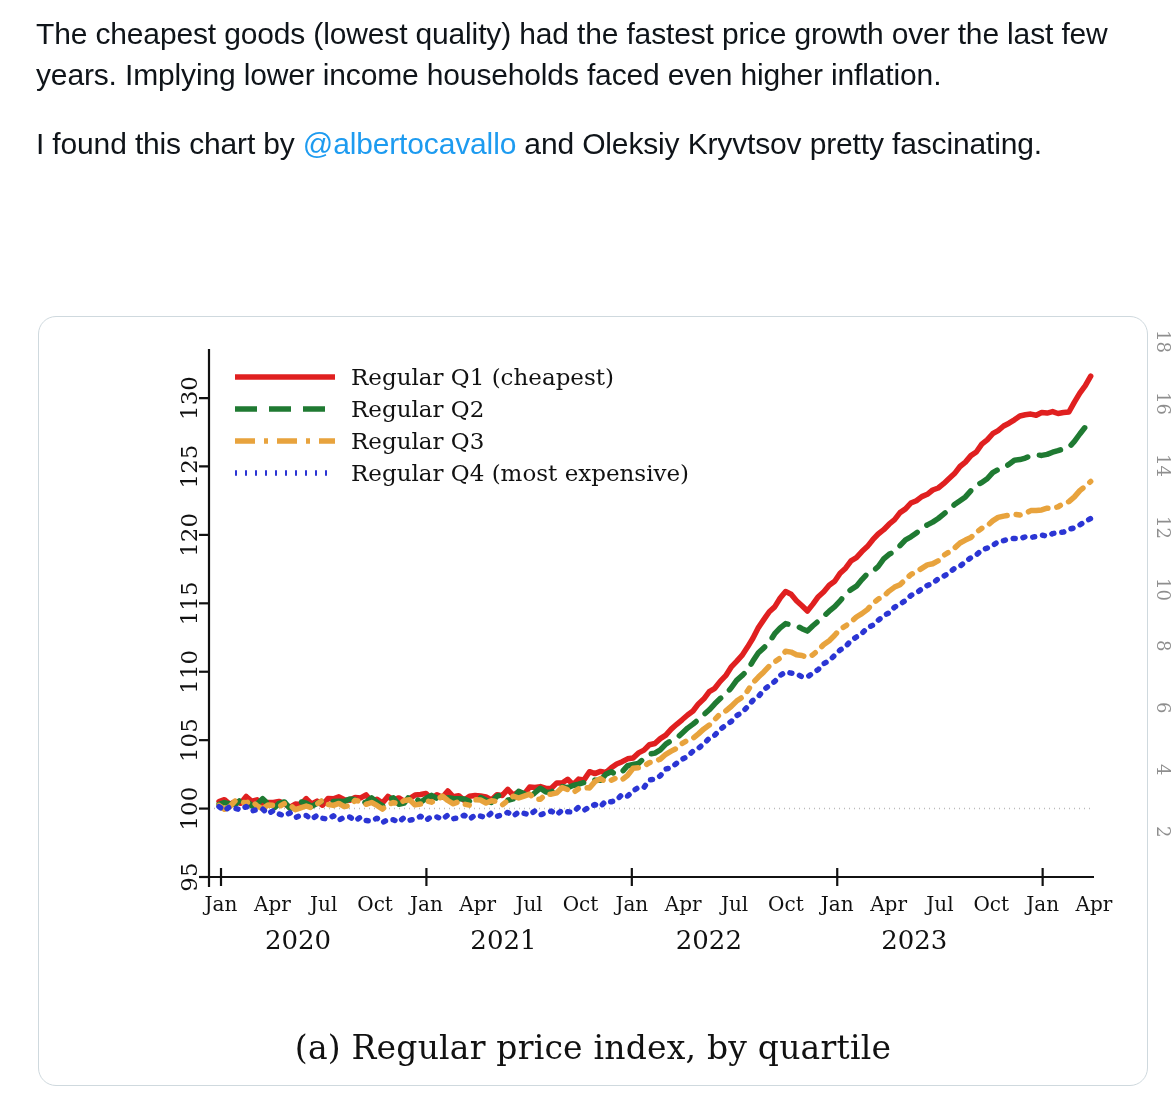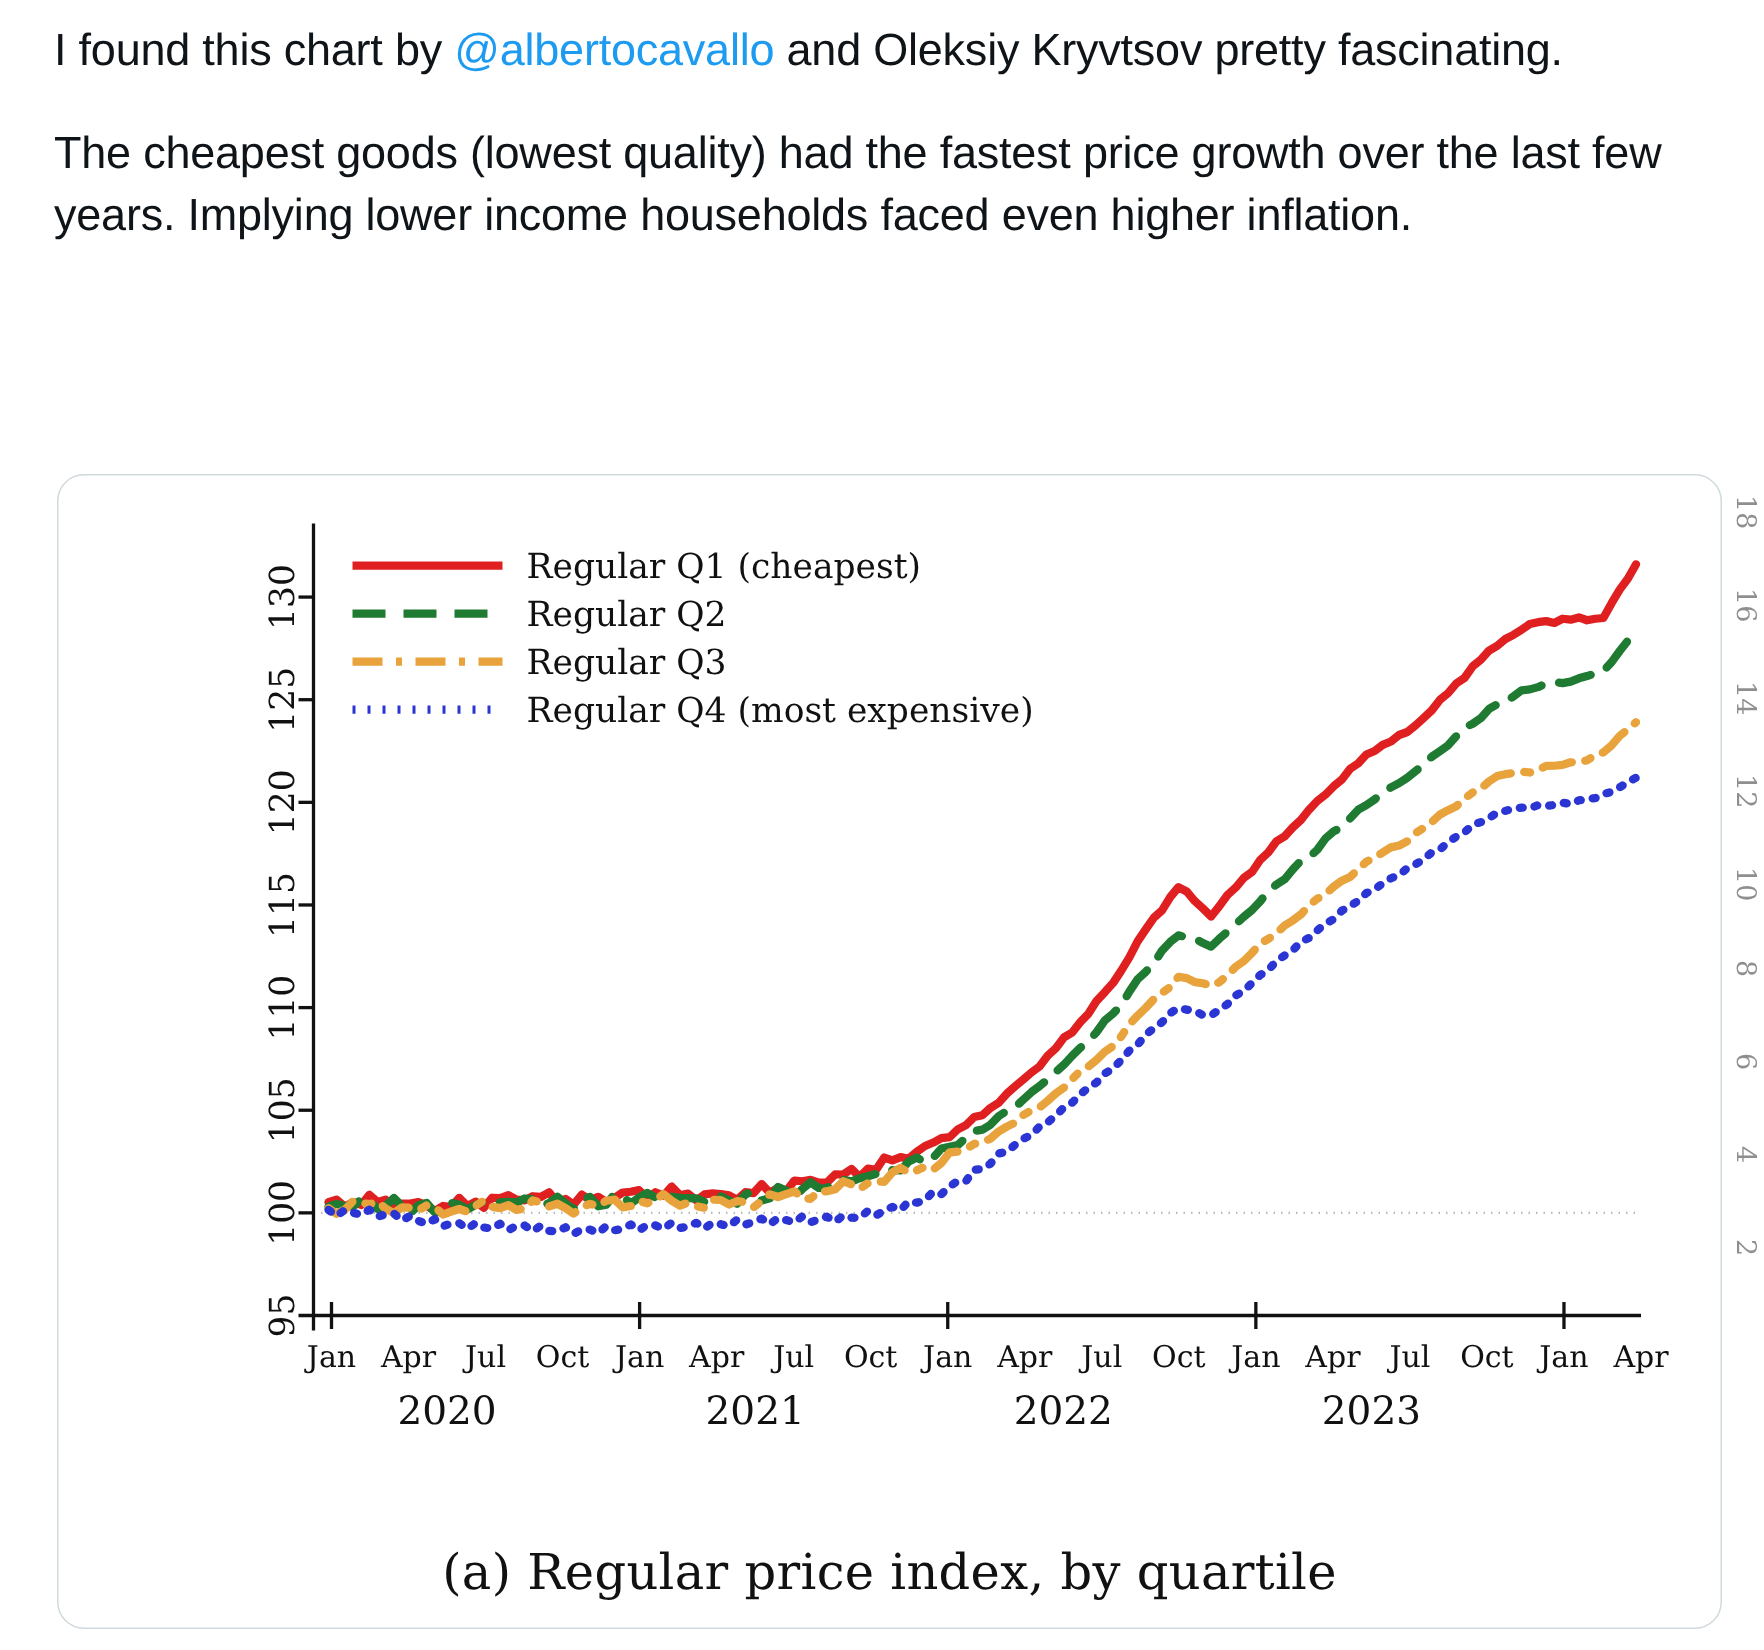--- a/index.html
+++ b/index.html
@@ -83,22 +83,22 @@
   .legend-text {
     font-family: "DejaVu Serif", serif;
     font-size: 23px;
     fill: #111111;
   }
 </style>
 </head>
 <body>
 
 <div class="tweet-body">
+  <p>The cheapest goods (lowest quality) had the fastest price growth over the last few years. Implying lower income households faced even higher inflation.</p>
   <p><span>I found this chart by </span><a class="mention" href="#">@albertocavallo</a><span> and Oleksiy Kryvtsov pretty fascinating.</span></p>
-  <p>The cheapest goods (lowest quality) had the fastest price growth over the last few years. Implying lower income households faced even higher inflation.</p>
 </div>
 
 <div class="edge-ticks">
     <span style="top: 0px;">18</span>
     <span style="top: 62px;">16</span>
     <span style="top: 124px;">14</span>
     <span style="top: 186px;">12</span>
     <span style="top: 248px;">10</span>
     <span style="top: 310px;">8</span>
     <span style="top: 372px;">6</span>

